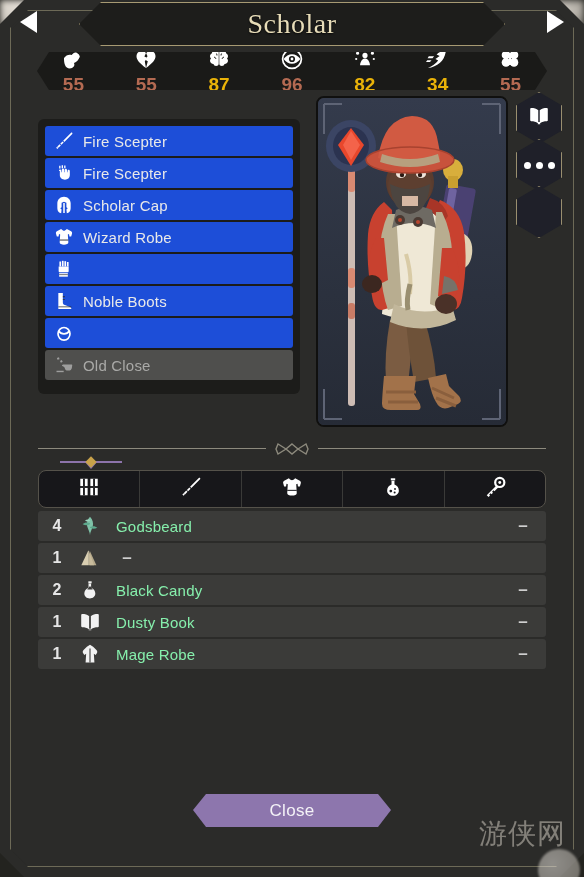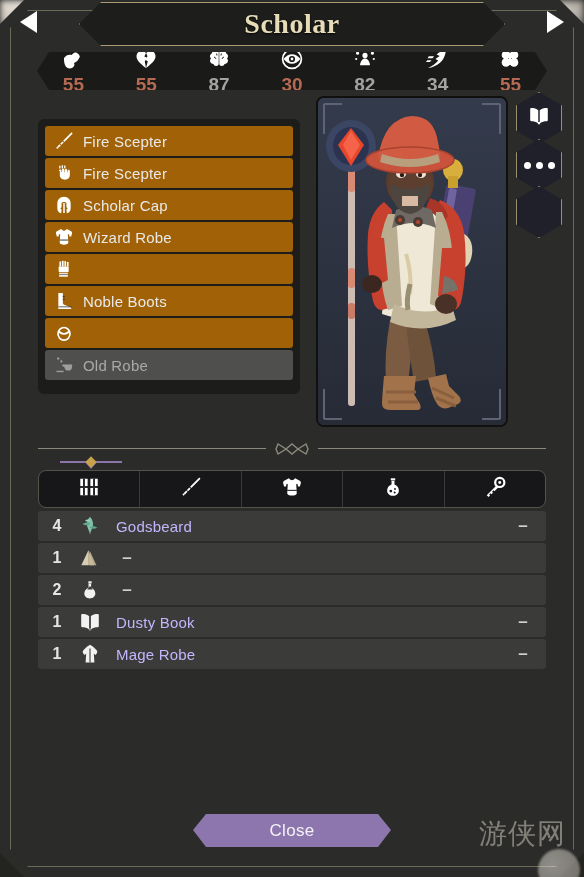--- a/index.html
+++ b/index.html
@@ -43,21 +43,21 @@
   .titlebar{
     position:absolute;left:79px;top:2px;width:426px;height:44px;
     background:#1d1d1b;
     border:1px solid #a79a73;
     box-sizing:border-box;
     clip-path:polygon(22px 0, 404px 0, 426px 22px, 404px 44px, 22px 44px, 0 22px);
     display:flex;align-items:center;justify-content:center;
   }
   .title-text{
     font-family:"Liberation Serif", serif;
-    font-size:28px;font-weight:700;color:#e7dcb8;
+    font-size:28px;font-weight:400;color:#e7dcb8;
     letter-spacing:.5px;
     text-shadow:0 1px 2px rgba(0,0,0,.8);
   }
   .nav-arrow{
     position:absolute;top:11px;width:0;height:0;cursor:pointer;
   }
   .nav-left{ left:20px; border-top:11px solid transparent;border-bottom:11px solid transparent;border-right:17px solid #fff;}
   .nav-right{ right:20px; border-top:11px solid transparent;border-bottom:11px solid transparent;border-left:17px solid #fff;}
 
   
@@ -65,29 +65,29 @@
     position:absolute;left:37px;top:52px;width:510px;height:38px;
     background:#1a1a18;
     clip-path:polygon(12px 0, 498px 0, 510px 19px, 498px 38px, 12px 38px, 0 19px);
     display:flex;align-items:center;justify-content:space-around;
   }
   .stat{display:flex;align-items:center;gap:3px;flex-direction:column;}
   .stat .ico{width:24px;height:24px;display:flex;align-items:center;justify-content:center;}
   .stat .ico svg{display:block;}
   .stat .val{font-size:19px;font-weight:700;font-family:"Liberation Sans",sans-serif;}
   .v-red{color:#b46a52;}
-  .v-green{color:#a3a3a3;}
+  .v-green{color:#eab308;}
 
   
   .equip-wrap{
     position:absolute;left:38px;top:119px;width:262px;height:275px;
     background:#1c1c1a;border-radius:6px;padding:7px;box-sizing:border-box;
   }
   .equip-row{
-    height:30px;margin-bottom:2px;background:#a16207;border-radius:3px;
+    height:30px;margin-bottom:2px;background:#1d4ed8;border-radius:3px;
     display:flex;align-items:center;padding-left:8px;box-sizing:border-box;cursor:pointer;
   }
   .equip-row:last-child{margin-bottom:0;}
   .equip-row.selected{background:#4f4f4d;}
   .equip-row .ico{width:22px;height:22px;display:flex;align-items:center;justify-content:center;margin-right:8px;}
   .equip-row .nm{font-size:15px;color:#e9e9e9;letter-spacing:.2px;}
   .equip-row.selected .nm{color:#a9a9a7;}
   .equip-row.selected .ico{opacity:.45;}
 
   
@@ -148,26 +148,26 @@
   .tab:last-child{border-right:none;}
 
   
   .invlist{position:absolute;left:38px;top:511px;width:508px;}
   .inv-row{
     height:30px;margin-bottom:2px;background:#3b3b39;border-radius:3px;
     display:flex;align-items:center;box-sizing:border-box;cursor:pointer;
   }
   .inv-row .qty{width:38px;text-align:center;font-size:16px;font-weight:700;color:#e6e6e6;}
   .inv-row .ico{width:28px;height:24px;display:flex;align-items:center;justify-content:center;}
-  .inv-row .nm{flex:1;font-size:15px;color:#c4b5fd;padding-left:12px;letter-spacing:.2px;}
+  .inv-row .nm{flex:1;font-size:15px;color:#86efac;padding-left:12px;letter-spacing:.2px;}
   .inv-row .act{width:46px;text-align:center;font-size:17px;font-weight:700;color:#cfcfcf;}
 
   
   .closebtn{
-    position:absolute;left:193px;top:814px;width:198px;height:33px;
+    position:absolute;left:193px;top:794px;width:198px;height:33px;
     background:#8d76ad;
     clip-path:polygon(13px 0, 185px 0, 198px 16px, 185px 33px, 13px 33px, 0 16px);
     display:flex;align-items:center;justify-content:center;cursor:pointer;
   }
   .closebtn span{font-size:17px;color:#f4f2f7;letter-spacing:.3px;}
 
   
   .wm{
     position:absolute;right:18px;bottom:24px;
     font-family:"Liberation Serif",serif;font-size:28px;color:#b9b4ab;opacity:.62;
@@ -227,21 +227,21 @@
 
   <div class="stat">
     <span class="ico">
       <svg width="24" height="24" viewBox="0 0 24 24">
           <circle cx="12" cy="12" r="9.4" fill="none" stroke="#fff" stroke-width="1.7"></circle>
           <path fill="#fff" d="M3.6 12c2.3-3.2 5.2-4.8 8.4-4.8S18.1 8.8 20.4 12c-2.3 3.2-5.2 4.8-8.4 4.8S5.9 15.2 3.6 12z"></path>
           <circle cx="12" cy="12" r="3.1" fill="#1a1a18"></circle>
           <circle cx="12" cy="12" r="1.4" fill="#fff"></circle>
         </svg>
     </span>
-    <span class="val v-red">30</span>
+    <span class="val v-red">96</span>
   </div>
 
   <div class="stat">
     <span class="ico">
       <svg width="24" height="24" viewBox="0 0 24 24">
           <circle cx="12" cy="8.4" r="2.6" fill="#fff"></circle>
           <path fill="#fff" d="M12 11.6c2.6 0 4.4 2.4 5 6.6H7c.6-4.2 2.4-6.6 5-6.6z"></path>
           <circle cx="4.6" cy="6.2" r="1.5" fill="#fff"></circle>
           <circle cx="19.4" cy="6.2" r="1.5" fill="#fff"></circle>
           <circle cx="3.2" cy="12" r="1.1" fill="#fff"></circle>
@@ -357,21 +357,21 @@
   </div>
 
   <div class="equip-row selected">
     <span class="ico">
       <svg width="20" height="20" viewBox="0 0 24 24">
           <path fill="#fff" d="M3.5 3.6 6 2.8l.6 2.2-2.4.8zM7.2 7.3 9.4 6l1 2-2.1 1.3z"></path>
           <path fill="#fff" d="M10.8 11.5h10.4c.5 0 .8.4.7.9l-.5 3.1c-.3 1.9-1.9 3.2-3.8 3.2h-1.4c-1.3 0-2.4-.8-2.9-1.9l-1-2.4-2.3-1.1c-.7-.3-.6-1.3.8-1.8z"></path>
           <path fill="#fff" d="M3 18.9h8.6v1.7H3z"></path>
         </svg>
     </span>
-    <span class="nm">Old Robe</span>
+    <span class="nm">Old Close</span>
   </div>
 </div>
 
 <div class="portrait">
   <div class="portrait-bg"></div>
   <svg width="188" height="327" viewBox="0 0 188 327" style="position:absolute;left:0;top:0;">
 
     <path d="M6 6 h18 M6 6 v30 M182 6 h-18 M182 6 v30 M6 321 h18 M6 321 v-30 M182 321 h-18 M182 321 v-30" stroke="#5e6475" stroke-width="2" fill="none"></path>
 
     <g>
@@ -567,20 +567,21 @@
 
   <div class="inv-row">
     <span class="qty">2</span>
     <span class="ico">
       <svg width="22" height="22" viewBox="0 0 24 24">
           <path fill="#f2f2f2" d="M10.2 2.5h3.6v2.2h-3.6z"></path>
           <path fill="#f2f2f2" d="M10.8 5h2.4v4.6c2.8 1.1 4.6 3.5 4.6 6.3 0 3.1-2.6 5.4-6 5.4s-6-2.3-6-5.4c0-2.8 1.8-5.2 4.6-6.3V5z"></path>
           <path fill="#3b3b39" d="M12 7.5 9 11.5h6z"></path>
         </svg>
     </span>
+    <span class="nm">Black Candy</span>
     <span class="act">–</span>
   </div>
 
   <div class="inv-row">
     <span class="qty">1</span>
     <span class="ico">
       <svg width="22" height="22" viewBox="0 0 24 24">
           <path fill="#f2f2f2" d="M11.2 5.6C9.3 4 6.6 3.3 3.4 3.3c-.6 0-1 .4-1 1v12.3c0 .5.4 1 1 1 3 0 5.4.6 7.1 2l.7.6V5.6z"></path>
           <path fill="#f2f2f2" d="M12.8 5.6C14.7 4 17.4 3.3 20.6 3.3c.6 0 1 .4 1 1v12.3c0 .5-.4 1-1 1-3 0-5.4.6-7.1 2l-.7.6V5.6z"></path>
           <path fill="#f2f2f2" d="M10.8 18.6h2.4v3l-1.2-1.2-1.2 1.2z"></path>

